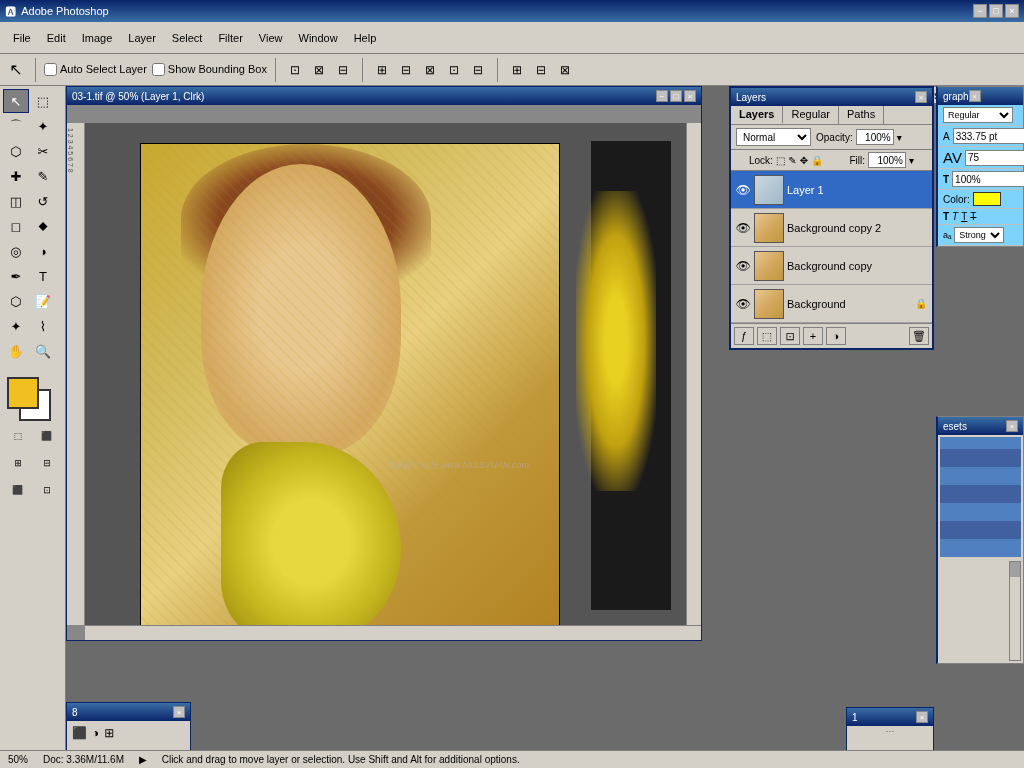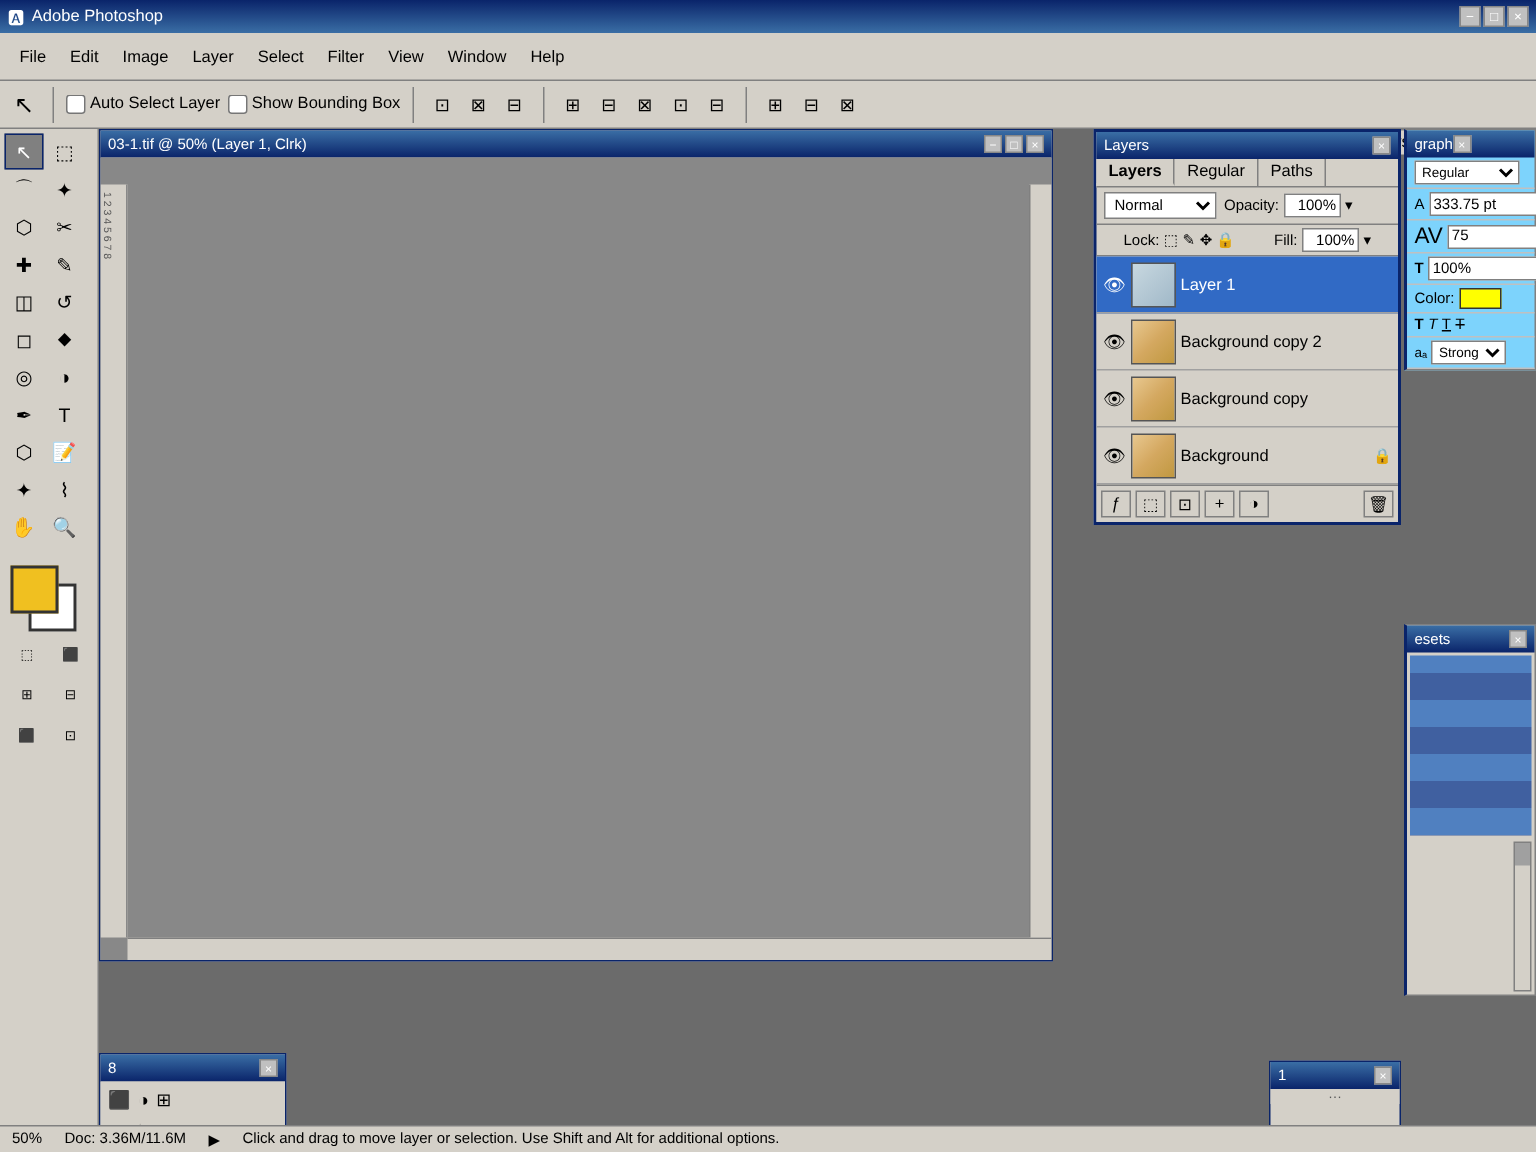--- a/index.html
+++ b/index.html
@@ -546,20 +546,42 @@
           <div class="doc-close">×</div>
         </div>
       </div>
       <div class="doc-canvas">
 
 
         <div class="ruler-left">
           <div style="font-size:7px; color:#555; writing-mode:vertical-rl; padding-top:5px;">1 2 3 4 5 6 7 8</div>
         </div>
 
+        <div class="canvas-content">
+
+          <div class="photo-container">
+            <div class="photo-img">
+
+              <div class="photo-hair"></div>
+
+              <div class="photo-face"></div>
+
+              <div style="position:absolute; top:0; left:0; right:0; bottom:0; background: repeating-linear-gradient(45deg, rgba(180,150,20,0.1) 0px, rgba(180,150,20,0.1) 2px, transparent 2px, transparent 8px);"></div>
+
+              <div class="photo-flower"></div>
+
+              <div class="photo-watermark">思缘设计论坛 www.MISSVUAN.com</div>
+            </div>
+          </div>
+
+          <div class="black-area">
+            <div class="yellow-flowers"></div>
+          </div>
+
+        </div>
 
         <div class="doc-scrollbar-h"></div>
         <div class="doc-scrollbar-v"></div>
       </div>
     </div>
 
     <div style="position:absolute; top:0; right:90px; width:205px;">
       <div class="layers-panel">
         <div class="panel-title-bar">
           <span>Layers</span>

